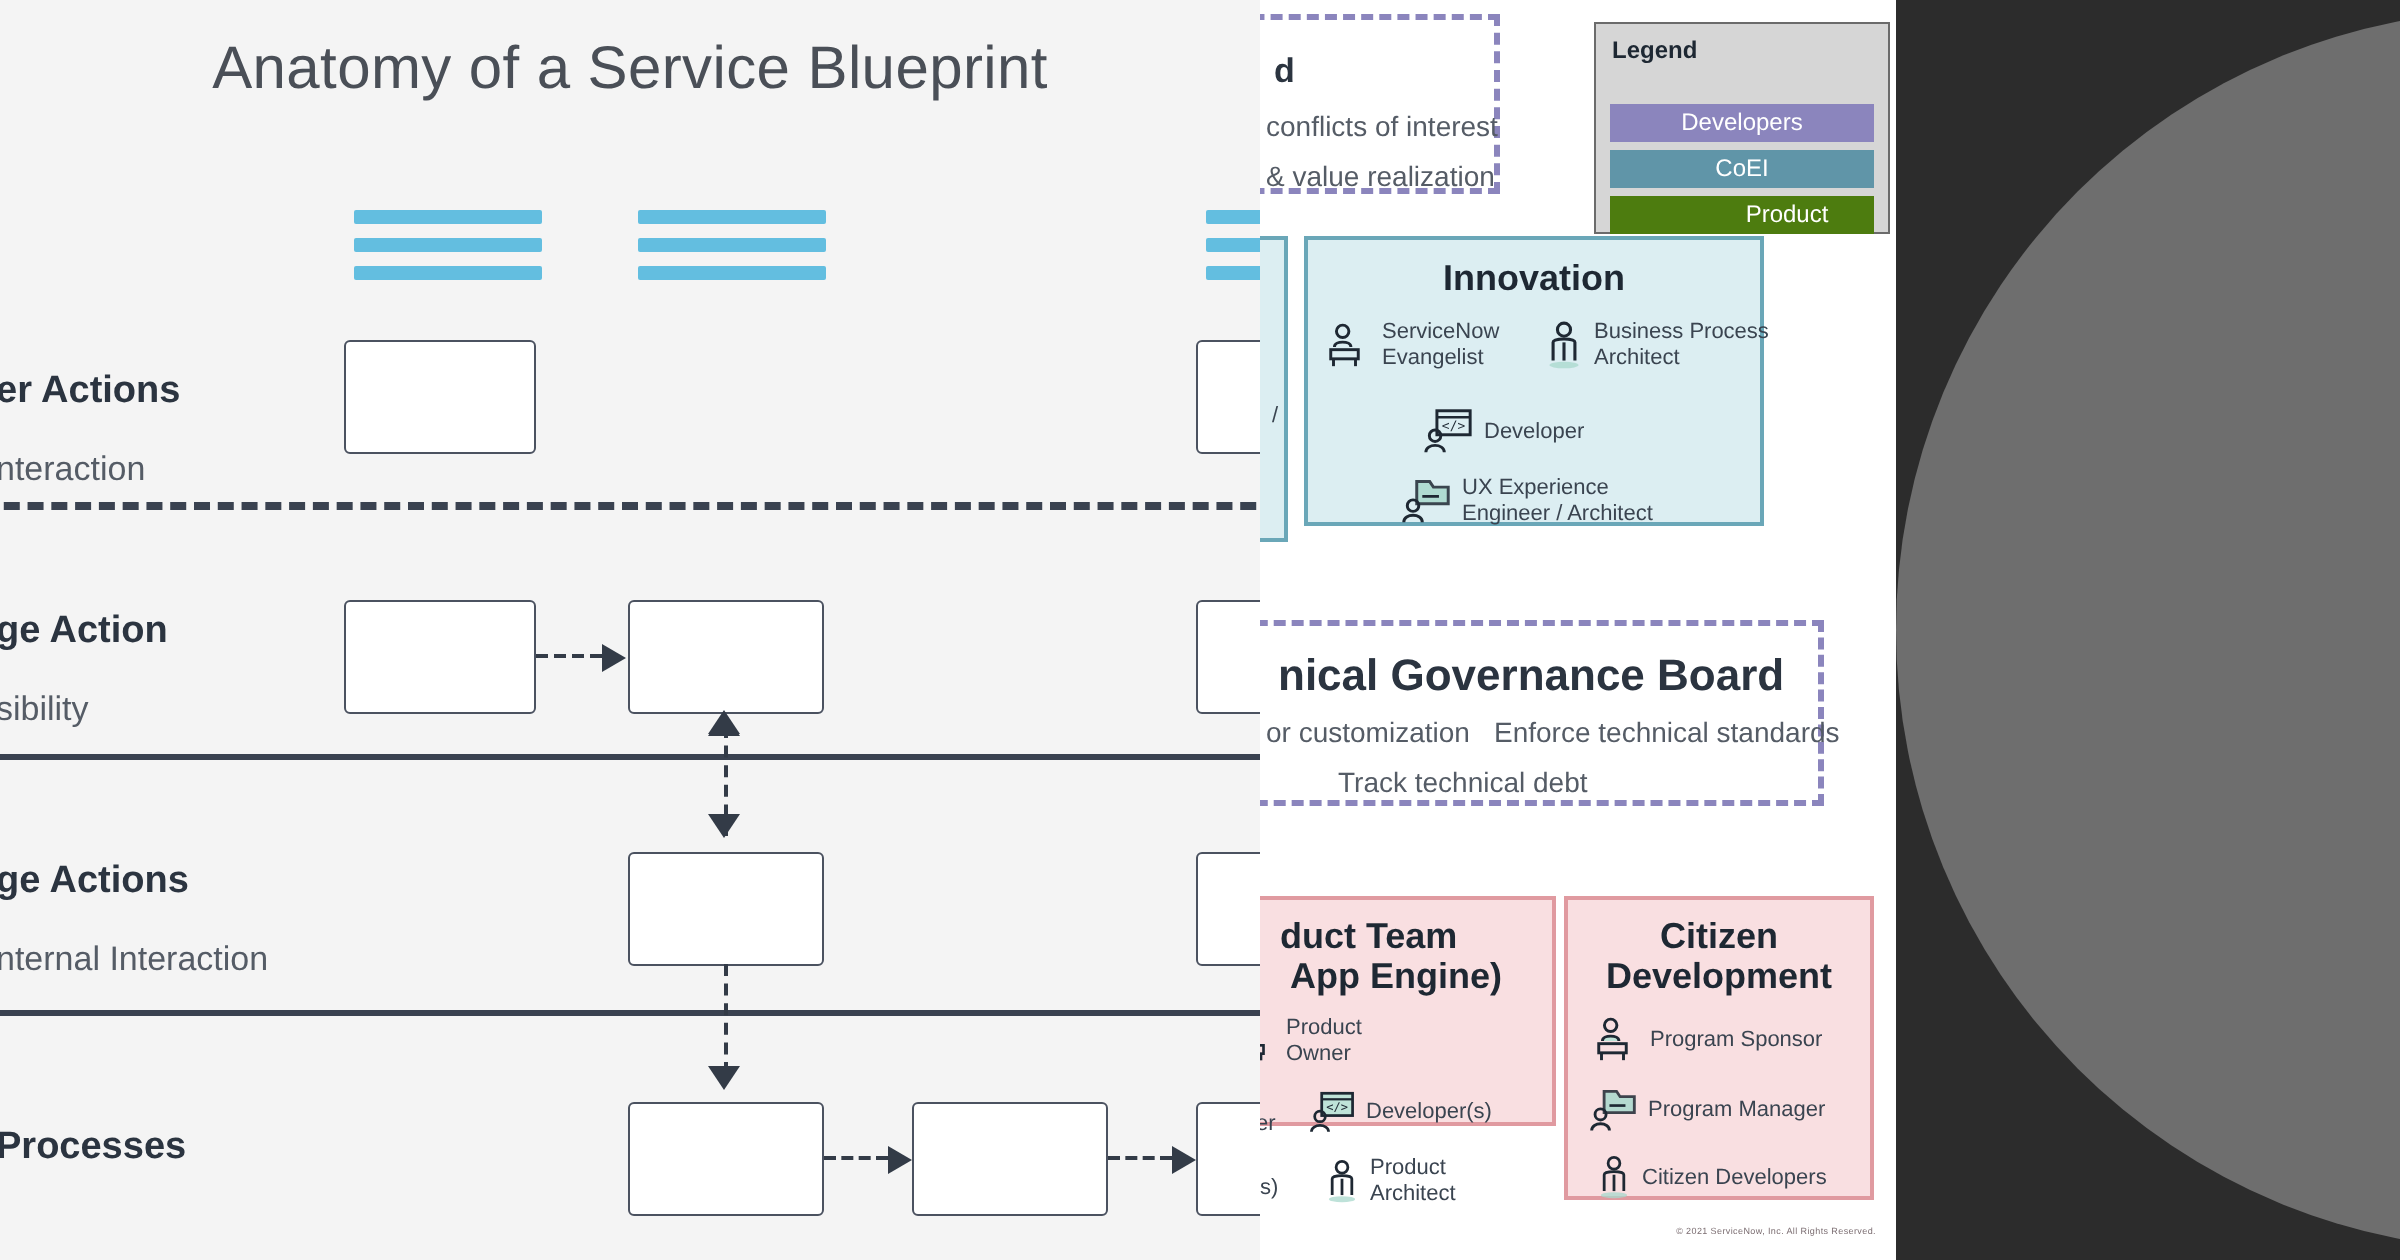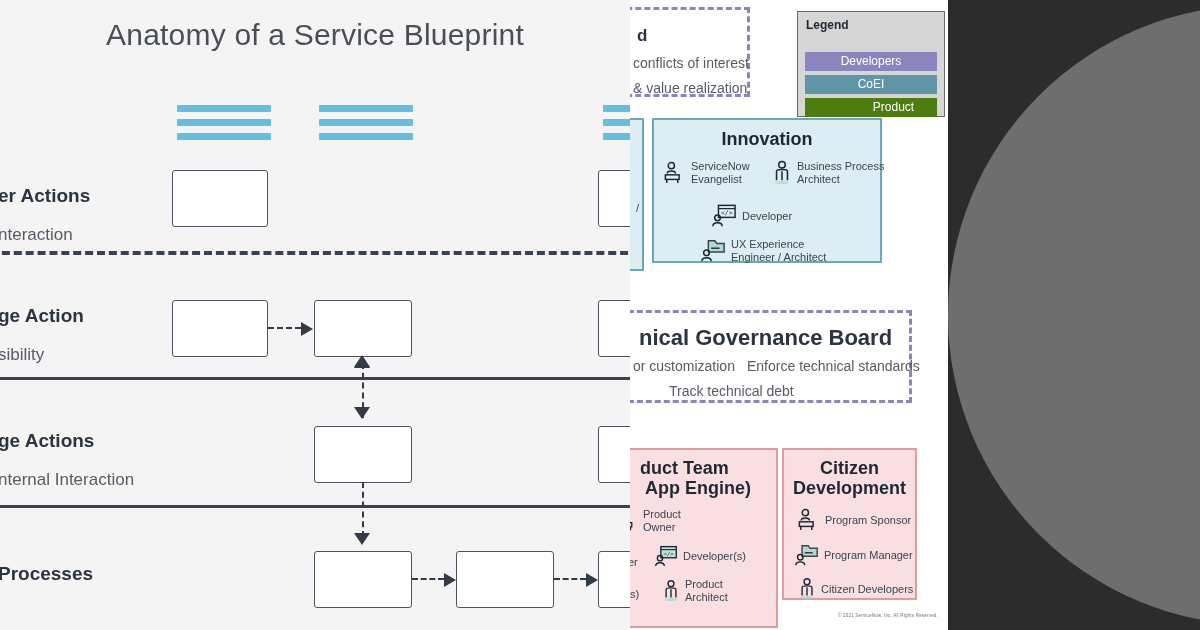--- a/index.html
+++ b/index.html
@@ -301,21 +301,21 @@
     </div>
   </div>
 
   <div class="gov-box" style="left:-38px;top:310px;width:320px;height:93px;">
     <div class="gov-title" style="position:absolute;left:44px;top:12px;font-size:22px;">nical Governance Board</div>
     <div class="gov-item" style="position:absolute;left:38px;top:45px;">or customization</div>
     <div class="gov-item" style="position:absolute;left:152px;top:45px;">Enforce technical standards</div>
     <div class="gov-item" style="position:absolute;left:74px;top:70px;">Track technical debt</div>
   </div>
 
-  <div class="ps-box" style="left:-40px;top:448px;width:188px;height:180px;">
+  <div class="ps-box" style="left:-40px;top:448px;width:188px;height:115px;">
     <div class="ps-title" style="position:absolute;left:0;top:8px;width:188px;padding-left:48px;box-sizing:border-box;text-align:left;font-size:18px;">duct Team<br>&nbsp;App Engine)</div>
 
     <div class="role" style="position:absolute;left:26px;top:58px;">
       <svg class="role-ico" width="20" height="22" viewBox="0 0 24 26">
         <circle cx="8" cy="5" r="3.4" fill="none" stroke="#1e2833" stroke-width="1.6"></circle>
         <path d="M3.5 13.5 C3.5 10 12.5 10 12.5 13.5" fill="none" stroke="#1e2833" stroke-width="1.6"></path>
         <rect x="1.5" y="15" width="15" height="5" fill="none" stroke="#1e2833" stroke-width="1.6"></rect>
         <line x1="3" y1="20" x2="3" y2="24" stroke="#1e2833" stroke-width="1.6"></line>
         <line x1="15" y1="20" x2="15" y2="24" stroke="#1e2833" stroke-width="1.6"></line>
       </svg>
@@ -340,21 +340,21 @@
         <line x1="11" y1="12" x2="11" y2="22" stroke="#1e2833" stroke-width="1.7"></line>
         <ellipse cx="11" cy="24.5" rx="8" ry="1.8" fill="#a8d8cc" opacity=".75"></ellipse>
       </svg>
       <span class="role-label">Product<br>Architect</span>
     </div>
 
     <div class="role-label" style="position:absolute;left:36px;top:106px;">er</div>
     <div class="role-label" style="position:absolute;left:38px;top:138px;">s)</div>
   </div>
 
-  <div class="ps-box" style="left:152px;top:448px;width:135px;height:152px;">
+  <div class="ps-box" style="left:152px;top:448px;width:155px;height:152px;">
     <div class="ps-title" style="margin-top:8px;font-size:18px;">Citizen<br>Development</div>
 
     <div class="role" style="position:absolute;left:14px;top:58px;">
       <svg class="role-ico" width="22" height="24" viewBox="0 0 24 26">
         <circle cx="8" cy="5" r="3.4" fill="none" stroke="#1e2833" stroke-width="1.6"></circle>
         <path d="M3.5 13.5 C3.5 10 12.5 10 12.5 13.5" fill="#bfe3d8" stroke="#1e2833" stroke-width="1.6"></path>
         <rect x="1.5" y="15" width="15" height="5" fill="none" stroke="#1e2833" stroke-width="1.6"></rect>
         <line x1="3" y1="20" x2="3" y2="24" stroke="#1e2833" stroke-width="1.6"></line>
         <line x1="15" y1="20" x2="15" y2="24" stroke="#1e2833" stroke-width="1.6"></line>
       </svg>

